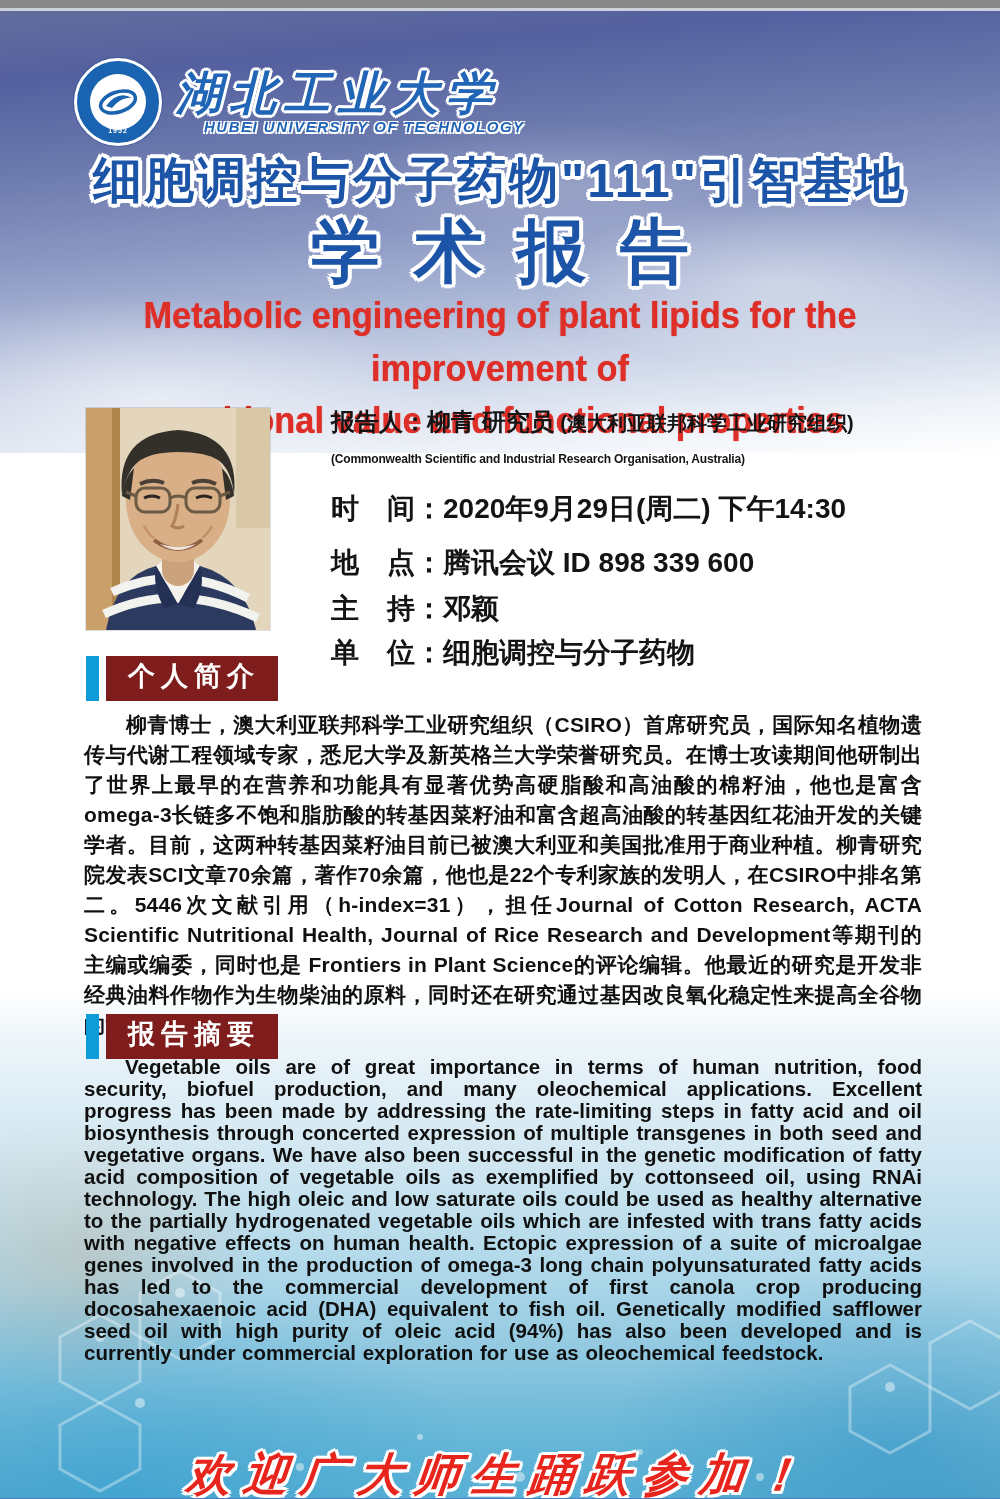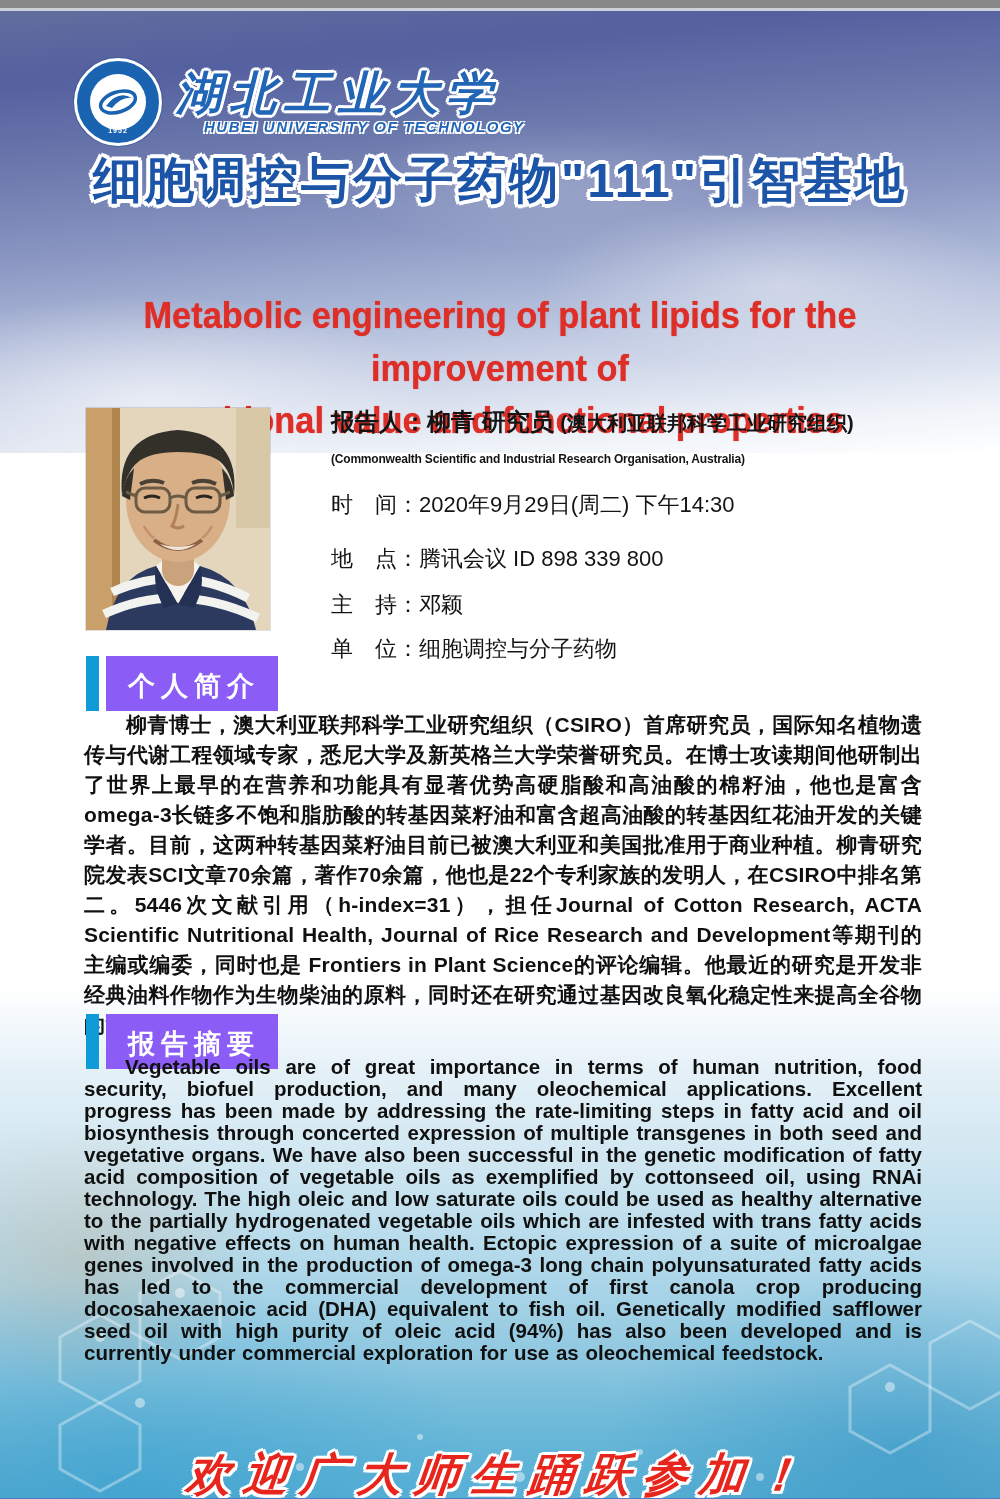--- a/index.html
+++ b/index.html
@@ -74,27 +74,27 @@
 
   
   .photo { position:absolute; top:400px; left:86px; width:184px; height:222px; z-index:3;
            box-shadow:0 0 0 1px rgba(0,0,0,.12); }
   .info { position:absolute; top:398px; left:315px; width:676px; z-index:3; color:#141414; }
   .info .row { position:absolute; left:16px; white-space:nowrap; }
   .r1 { top:0; font-size:24px; font-weight:bold; }
   .r1 .aff-cn { font-size:20px; }
   .r2 { top:46px; font-size:12px; font-weight:bold; letter-spacing:-0.2px; }
   .r3 { top:84px; } .r4 { top:138px; } .r5 { top:184px; } .r6 { top:228px; }
-  .detail { font-size:22px; font-weight:normal; }
+  .detail { font-size:28px; font-weight:bold; }
 
   
   .sec-head { position:absolute; left:86px; display:flex; align-items:stretch; z-index:3; }
   .sec-head .bar { width:13px; background:#0f9ad8; margin-right:7px; }
-  .sec-head .box { background:#8b5cf6; color:#ffffff; font-size:27px; font-weight:bold;
-                   letter-spacing:6px; padding:12px 18px 7px 22px; }
+  .sec-head .box { background:#7f1d1d; color:#ffffff; font-size:27px; font-weight:bold;
+                   letter-spacing:6px; padding:2px 18px 7px 22px; }
   .sec-bio-head { top:648px; }
   .sec-abs-head { top:1006px; }
 
   
   .para { position:absolute; left:84px; width:838px; z-index:3; color:#101010;
           font-weight:bold; text-align:justify; }
   .bio-para { top:702px; font-size:21px; line-height:30px; text-indent:2em; letter-spacing:.2px; }
   .abs-para { top:1048px; font-size:20.5px; line-height:22px; text-indent:2em; word-spacing:1px; }
 
   
@@ -146,20 +146,21 @@
       </div>
       <div class="seal-year">1952</div>
     </div>
     <div class="univ-names">
       <div class="univ-cn">湖北工业大学</div>
       <div class="univ-en">HUBEI UNIVERSITY OF TECHNOLOGY</div>
     </div>
   </div>
 
   <div class="program-title stroke-white">细胞调控与分子药物"111"引智基地</div>
+  <div class="event-title stroke-white">学术报告</div>
 
   <div class="en-title">
     <div>Metabolic engineering of plant lipids for the improvement of</div>
     <div>nutritional value and functional properties</div>
   </div>
 
   <svg class="photo" width="184" height="222" viewBox="0 0 184 222">
     <rect width="184" height="222" fill="#e3d6bd"></rect>
     <rect x="0" y="0" width="26" height="222" fill="#caa06a"></rect>
     <rect x="26" y="0" width="8" height="222" fill="#b1854e"></rect>
@@ -205,21 +206,21 @@
 
   <div class="info">
     <div class="row r1">
       <span>报告人：</span><span>柳青 研究员 </span><span class="aff-cn">(澳大利亚联邦科学工业研究组织)</span>
     </div>
     <div class="row r2">(Commonwealth Scientific and Industrial Research Organisation, Australia)</div>
     <div class="row r3 detail">
       <span>时　间：</span><span>2020年9月29日(周二) 下午14:30</span>
     </div>
     <div class="row r4 detail">
-      <span>地　点：</span><span>腾讯会议 ID 898 339 800</span>
+      <span>地　点：</span><span>腾讯会议 ID 898 339 600</span>
     </div>
     <div class="row r5 detail">
       <span>主　持：</span><span>邓颖</span>
     </div>
     <div class="row r6 detail">
       <span>单　位：</span><span>细胞调控与分子药物</span>
     </div>
   </div>
 
   <div class="sec-head sec-bio-head">

